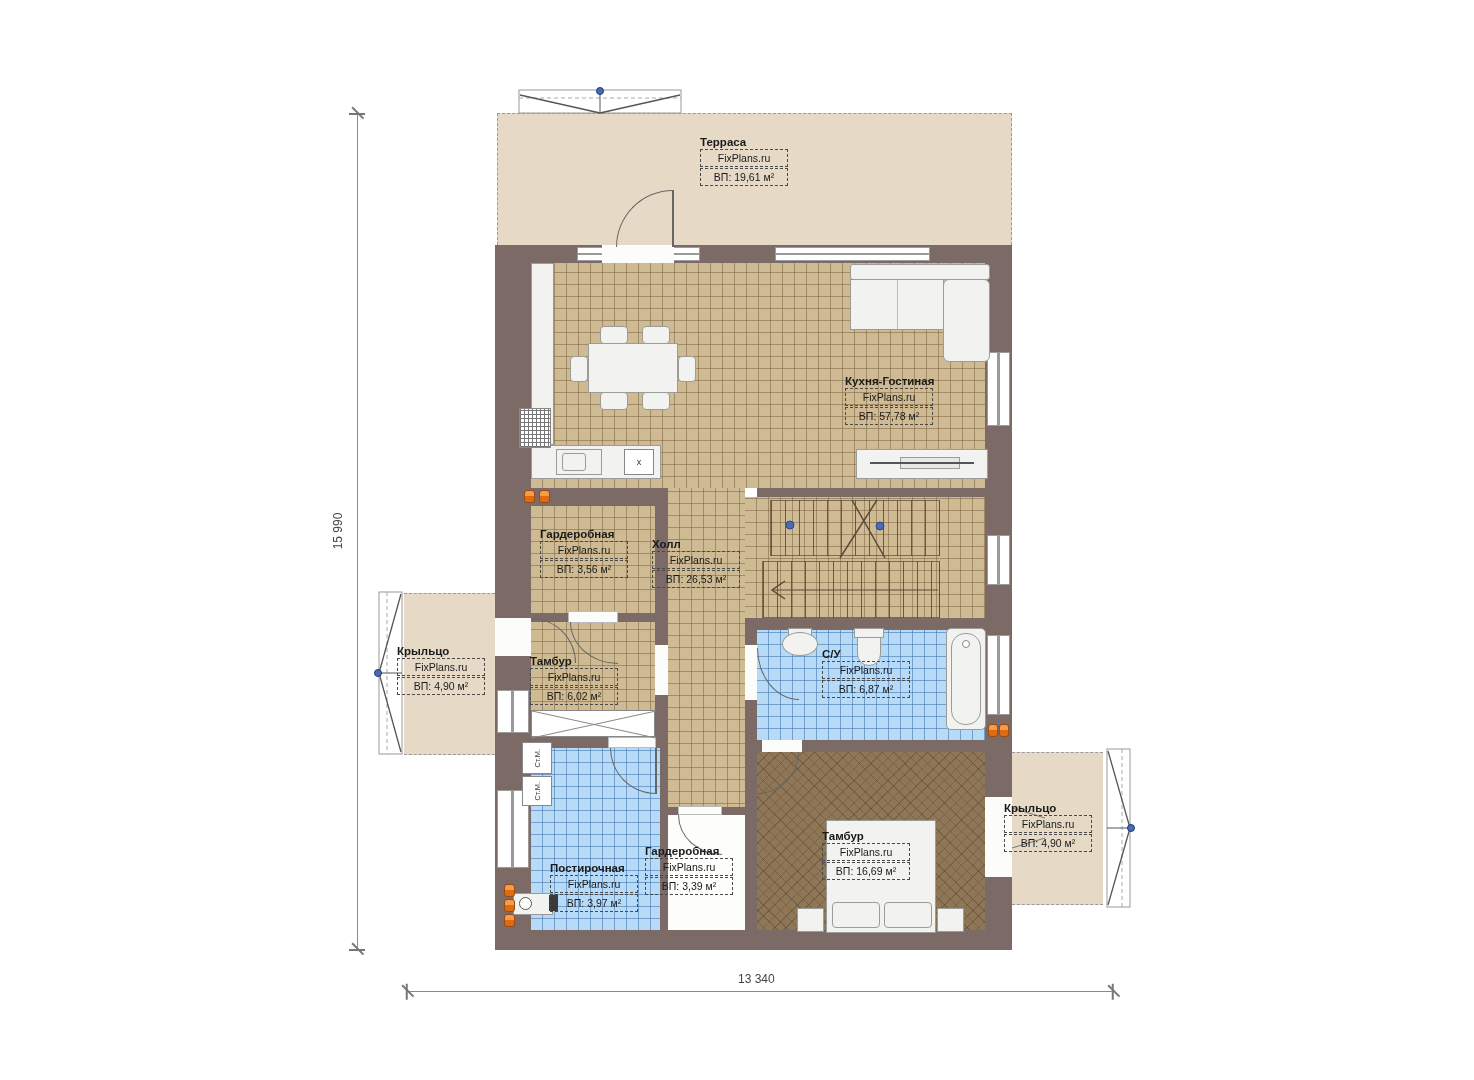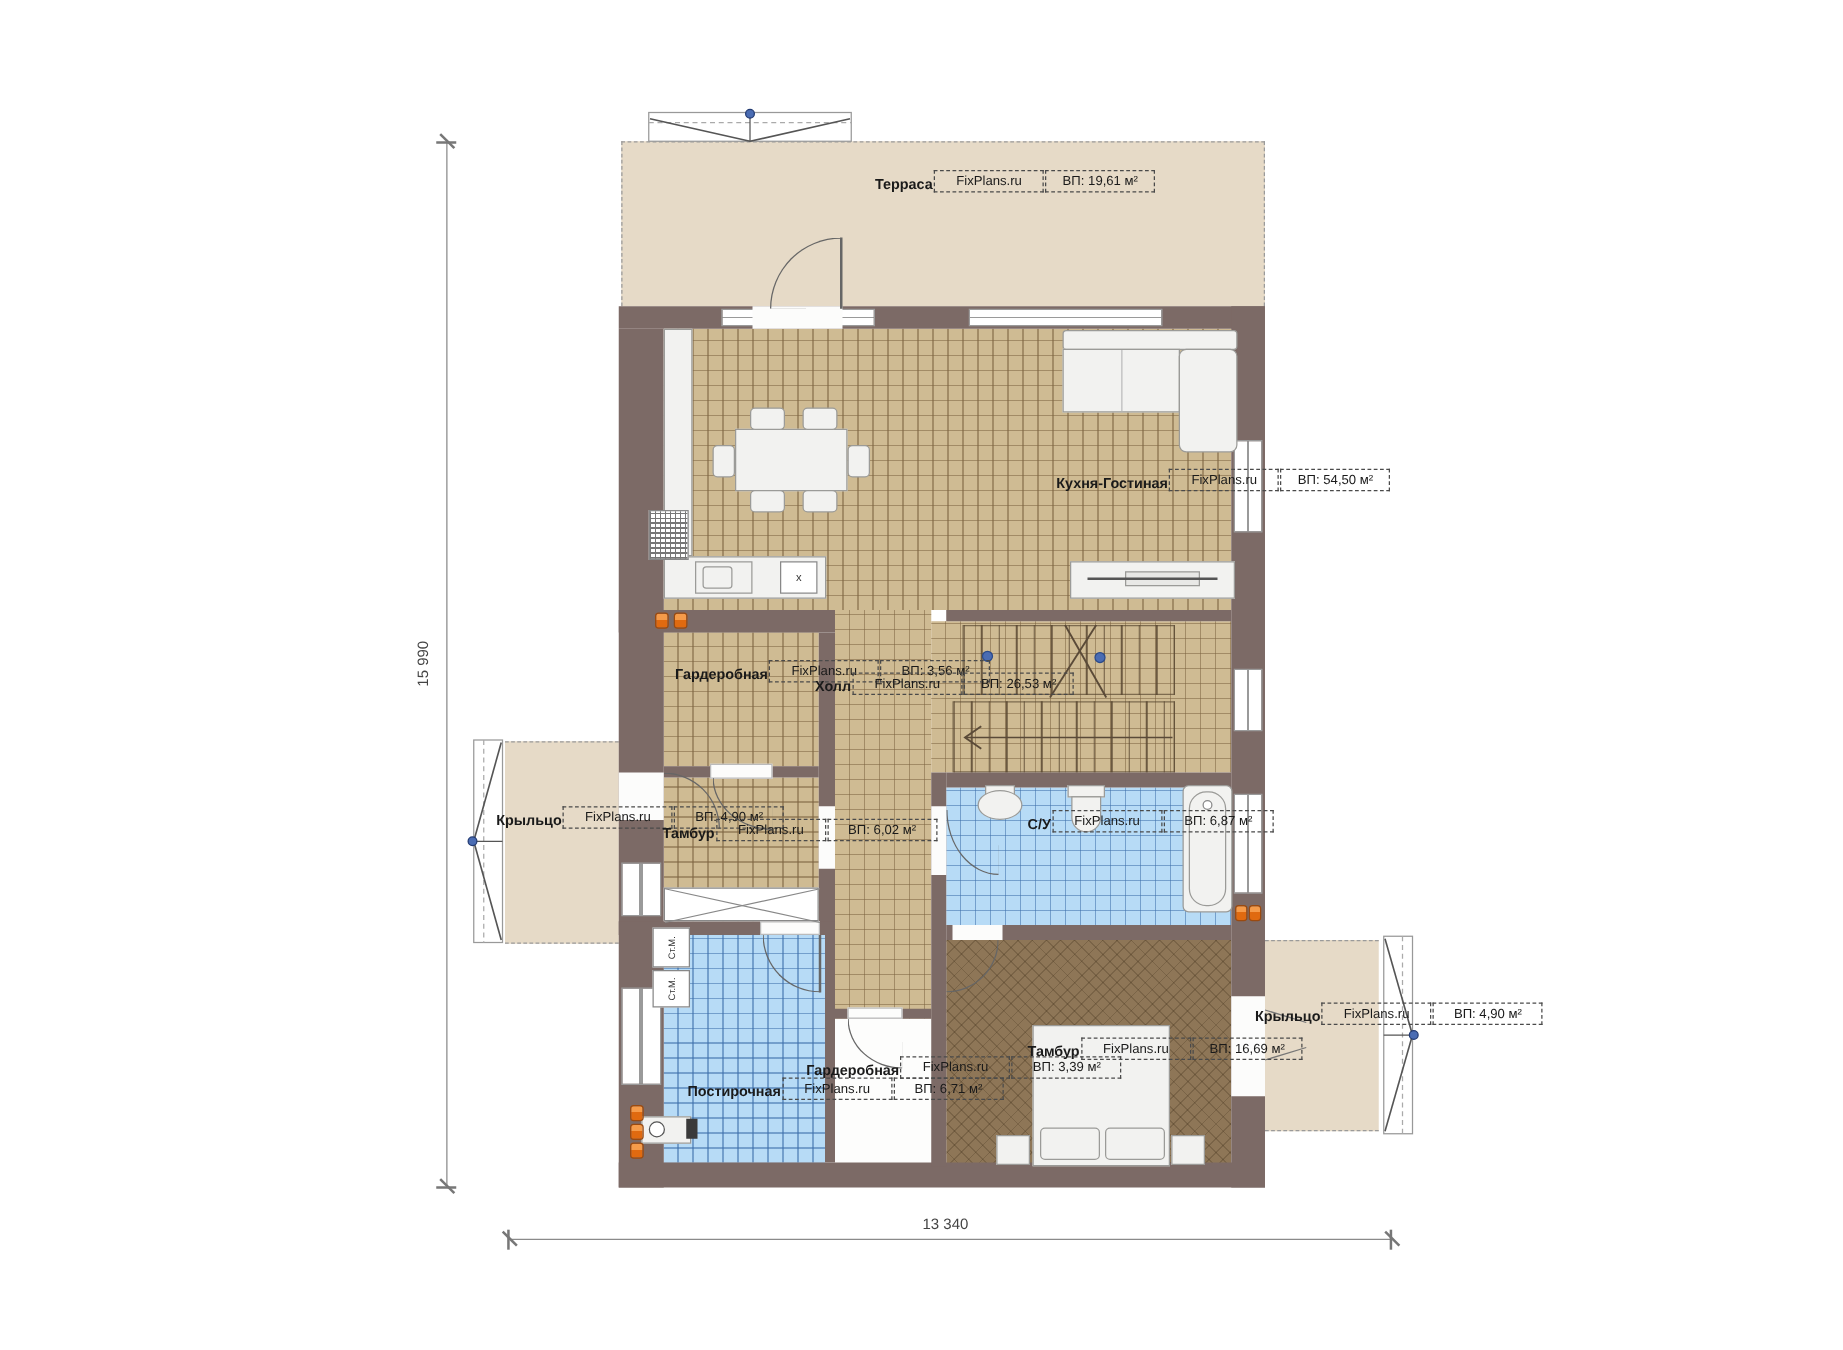--- a/index.html
+++ b/index.html
@@ -23,21 +23,21 @@
   .stairsf{position:absolute;z-index:4;background-image:repeating-linear-gradient(90deg, rgba(90,72,50,.85) 0 1px, transparent 1px 14px);border:1px solid rgba(90,72,50,.7)}
   .furn{position:absolute;background:#f2f2f0;border:1px solid #9b9b98;z-index:10}
   .furn.r{border-radius:4px}
   .win-h{position:absolute;z-index:7;border:1px solid #9a9a9a;background:linear-gradient(to bottom,#fff 0 45%,#9a9a9a 45% 55%,#fff 55%)}
   .win-v{position:absolute;z-index:7;border:1px solid #9a9a9a;background:linear-gradient(to right,#fff 0 45%,#9a9a9a 45% 55%,#fff 55%)}
   .opening{position:absolute;background:#fcfcfb;z-index:8}
   .arc{position:absolute;z-index:9}
   .leaf{position:absolute;background:#666;z-index:9}
   .rad{position:absolute;width:11px;height:13px;border:1px solid #9a4a10;border-radius:3px;
        background:linear-gradient(180deg,#f59b4a 0 45%,#e06a10 45%);z-index:12}
-  .room-label{position:absolute;display:flex;flex-direction:row;align-items:flex-end;gap:1px;z-index:30;color:#1a1a1a;text-align:center}
+  .room-label{position:absolute;display:flex;flex-direction:column;align-items:flex-start;gap:1px;z-index:30;color:#1a1a1a;text-align:center}
   .room-name{font-weight:bold;font-size:11.5px;white-space:nowrap}
   .wm-box,.area-box{border:1px dashed #4a4a4a;font-size:10.5px;padding:1px 7px;min-width:88px;line-height:1.35;white-space:nowrap}
   .dim{position:absolute;background:#8a8a8a;z-index:2}
   .dimlabel{position:absolute;font-size:12px;color:#444;z-index:2;white-space:nowrap}
   .tick{position:absolute;width:16px;height:1.5px;background:#777;z-index:2}
   .vtext{writing-mode:vertical-rl;transform:rotate(180deg);font-size:7.5px;color:#333}
   .smallbox{position:absolute;background:#fff;border:1px solid #888;z-index:11;display:flex;align-items:center;justify-content:center}
   .hatch{background-image:repeating-linear-gradient(0deg,#777 0 1px,transparent 1px 4px),repeating-linear-gradient(90deg,#777 0 1px,transparent 1px 4px)}
   svg{position:absolute;z-index:13;overflow:visible}
 </style>
@@ -220,21 +220,21 @@
   </svg>
 
   <div class="room-label" style="left:700px;top:136px;width:110px">
     <div class="room-name">Терраса</div>
     <div class="wm-box">FixPlans.ru</div>
     <div class="area-box">ВП: 19,61 м²</div>
   </div>
   <div class="room-label" style="left:845px;top:375px;width:110px">
     <div class="room-name">Кухня-Гостиная</div>
     <div class="wm-box">FixPlans.ru</div>
-    <div class="area-box">ВП: 54,50 м²</div>
+    <div class="area-box">ВП: 57,78 м²</div>
   </div>
   <div class="room-label" style="left:540px;top:528px;width:110px">
     <div class="room-name">Гардеробная</div>
     <div class="wm-box">FixPlans.ru</div>
     <div class="area-box">ВП: 3,56 м²</div>
   </div>
   <div class="room-label" style="left:652px;top:538px;width:110px">
     <div class="room-name">Холл</div>
     <div class="wm-box">FixPlans.ru</div>
     <div class="area-box">ВП: 26,53 м²</div>
@@ -250,21 +250,21 @@
     <div class="area-box">ВП: 6,02 м²</div>
   </div>
   <div class="room-label" style="left:822px;top:648px;width:110px">
     <div class="room-name">С/У</div>
     <div class="wm-box">FixPlans.ru</div>
     <div class="area-box">ВП: 6,87 м²</div>
   </div>
   <div class="room-label" style="left:550px;top:862px;width:110px">
     <div class="room-name">Постирочная</div>
     <div class="wm-box">FixPlans.ru</div>
-    <div class="area-box">ВП: 6,71 м²</div>
+    <div class="area-box">ВП: 3,97 м²</div>
   </div>
   <div class="room-label" style="left:645px;top:845px;width:110px">
     <div class="room-name">Гардеробная</div>
     <div class="wm-box">FixPlans.ru</div>
     <div class="area-box">ВП: 3,39 м²</div>
   </div>
   <div class="room-label" style="left:822px;top:830px;width:110px">
     <div class="room-name">Тамбур</div>
     <div class="wm-box">FixPlans.ru</div>
     <div class="area-box">ВП: 16,69 м²</div>

